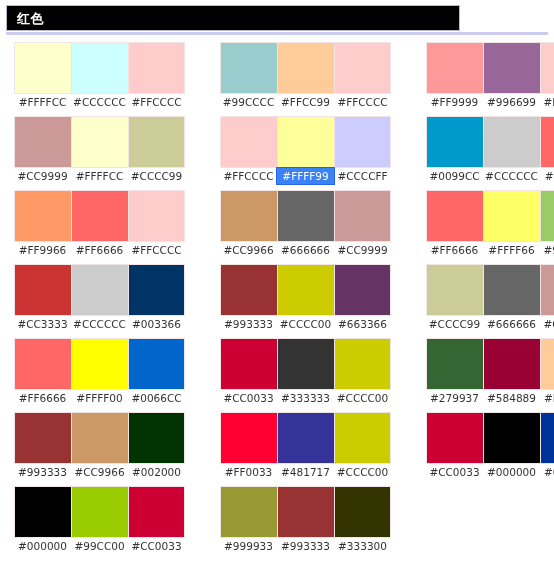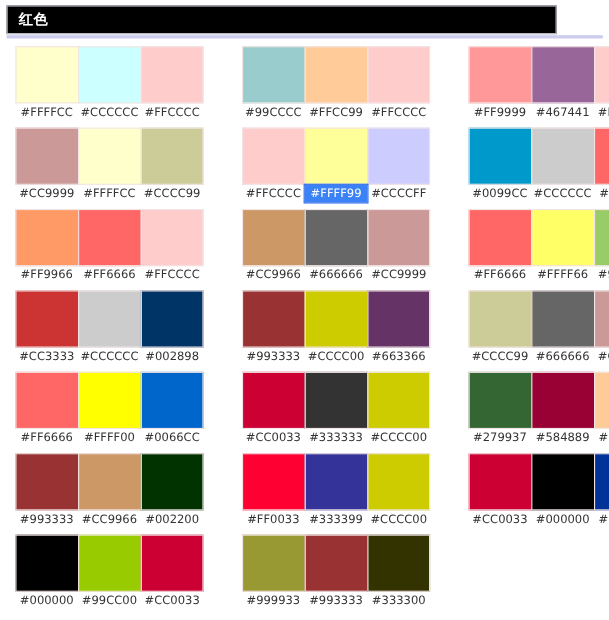--- a/index.html
+++ b/index.html
@@ -13,21 +13,21 @@
     font-family: "DejaVu Sans", "Liberation Sans", sans-serif;
     overflow: hidden;
     position: relative;
   }
 
   
   #title-bar {
     position: absolute;
     left: 6px;
     top: 5px;
-    width: 500px;
+    width: 454px;
     height: 26px;
     background: #000000;
     border: 1px solid #b9b9c9;
     box-sizing: border-box;
     display: flex;
     align-items: center;
   }
   #title-text {
     color: #ffffff;
     font-size: 13px;
@@ -154,21 +154,21 @@
       </div>
       <div class="swatch-row">
         <div class="swatch-chips">
           <div class="swatch-chip" title="#CC3333" style="background: rgb(204, 51, 51);"></div>
           <div class="swatch-chip" title="#CCCCCC" style="background: rgb(204, 204, 204);"></div>
           <div class="swatch-chip" title="#003366" style="background: rgb(0, 51, 102);"></div>
         </div>
         <div class="swatch-labels">
           <div class="swatch-label">#CC3333</div>
           <div class="swatch-label">#CCCCCC</div>
-          <div class="swatch-label">#002898</div>
+          <div class="swatch-label">#003366</div>
         </div>
       </div>
       <div class="swatch-row">
         <div class="swatch-chips">
           <div class="swatch-chip" title="#FF6666" style="background: rgb(255, 102, 102);"></div>
           <div class="swatch-chip" title="#FFFF00" style="background: rgb(255, 255, 0);"></div>
           <div class="swatch-chip" title="#0066CC" style="background: rgb(0, 102, 204);"></div>
         </div>
         <div class="swatch-labels">
           <div class="swatch-label">#FF6666</div>
@@ -178,21 +178,21 @@
       </div>
       <div class="swatch-row">
         <div class="swatch-chips">
           <div class="swatch-chip" title="#993333" style="background: rgb(153, 51, 51);"></div>
           <div class="swatch-chip" title="#CC9966" style="background: rgb(204, 153, 102);"></div>
           <div class="swatch-chip" title="#003300" style="background: rgb(0, 51, 0);"></div>
         </div>
         <div class="swatch-labels">
           <div class="swatch-label">#993333</div>
           <div class="swatch-label">#CC9966</div>
-          <div class="swatch-label">#002200</div>
+          <div class="swatch-label">#002000</div>
         </div>
       </div>
       <div class="swatch-row">
         <div class="swatch-chips">
           <div class="swatch-chip" title="#000000" style="background: rgb(0, 0, 0);"></div>
           <div class="swatch-chip" title="#99CC00" style="background: rgb(153, 204, 0);"></div>
           <div class="swatch-chip" title="#CC0033" style="background: rgb(204, 0, 51);"></div>
         </div>
         <div class="swatch-labels">
           <div class="swatch-label">#000000</div>
@@ -263,21 +263,21 @@
         </div>
       </div>
       <div class="swatch-row">
         <div class="swatch-chips">
           <div class="swatch-chip" title="#FF0033" style="background: rgb(255, 0, 51);"></div>
           <div class="swatch-chip" title="#333399" style="background: rgb(51, 51, 153);"></div>
           <div class="swatch-chip" title="#CCCC00" style="background: rgb(204, 204, 0);"></div>
         </div>
         <div class="swatch-labels">
           <div class="swatch-label">#FF0033</div>
-          <div class="swatch-label">#333399</div>
+          <div class="swatch-label">#481717</div>
           <div class="swatch-label">#CCCC00</div>
         </div>
       </div>
       <div class="swatch-row">
         <div class="swatch-chips">
           <div class="swatch-chip" title="#999933" style="background: rgb(153, 153, 51);"></div>
           <div class="swatch-chip" title="#993333" style="background: rgb(153, 51, 51);"></div>
           <div class="swatch-chip" title="#333300" style="background: rgb(51, 51, 0);"></div>
         </div>
         <div class="swatch-labels">
@@ -289,21 +289,21 @@
     </div>
     <div class="palette-column" id="column-3">
       <div class="swatch-row">
         <div class="swatch-chips">
           <div class="swatch-chip" title="#FF9999" style="background: rgb(255, 153, 153);"></div>
           <div class="swatch-chip" title="#996699" style="background: rgb(153, 102, 153);"></div>
           <div class="swatch-chip" title="#FFCCCC" style="background: rgb(255, 204, 204);"></div>
         </div>
         <div class="swatch-labels">
           <div class="swatch-label">#FF9999</div>
-          <div class="swatch-label">#467441</div>
+          <div class="swatch-label">#996699</div>
           <div class="swatch-label">#FFCCCC</div>
         </div>
       </div>
       <div class="swatch-row">
         <div class="swatch-chips">
           <div class="swatch-chip" title="#0099CC" style="background: rgb(0, 153, 204);"></div>
           <div class="swatch-chip" title="#CCCCCC" style="background: rgb(204, 204, 204);"></div>
           <div class="swatch-chip" title="#FF6666" style="background: rgb(255, 102, 102);"></div>
         </div>
         <div class="swatch-labels">

